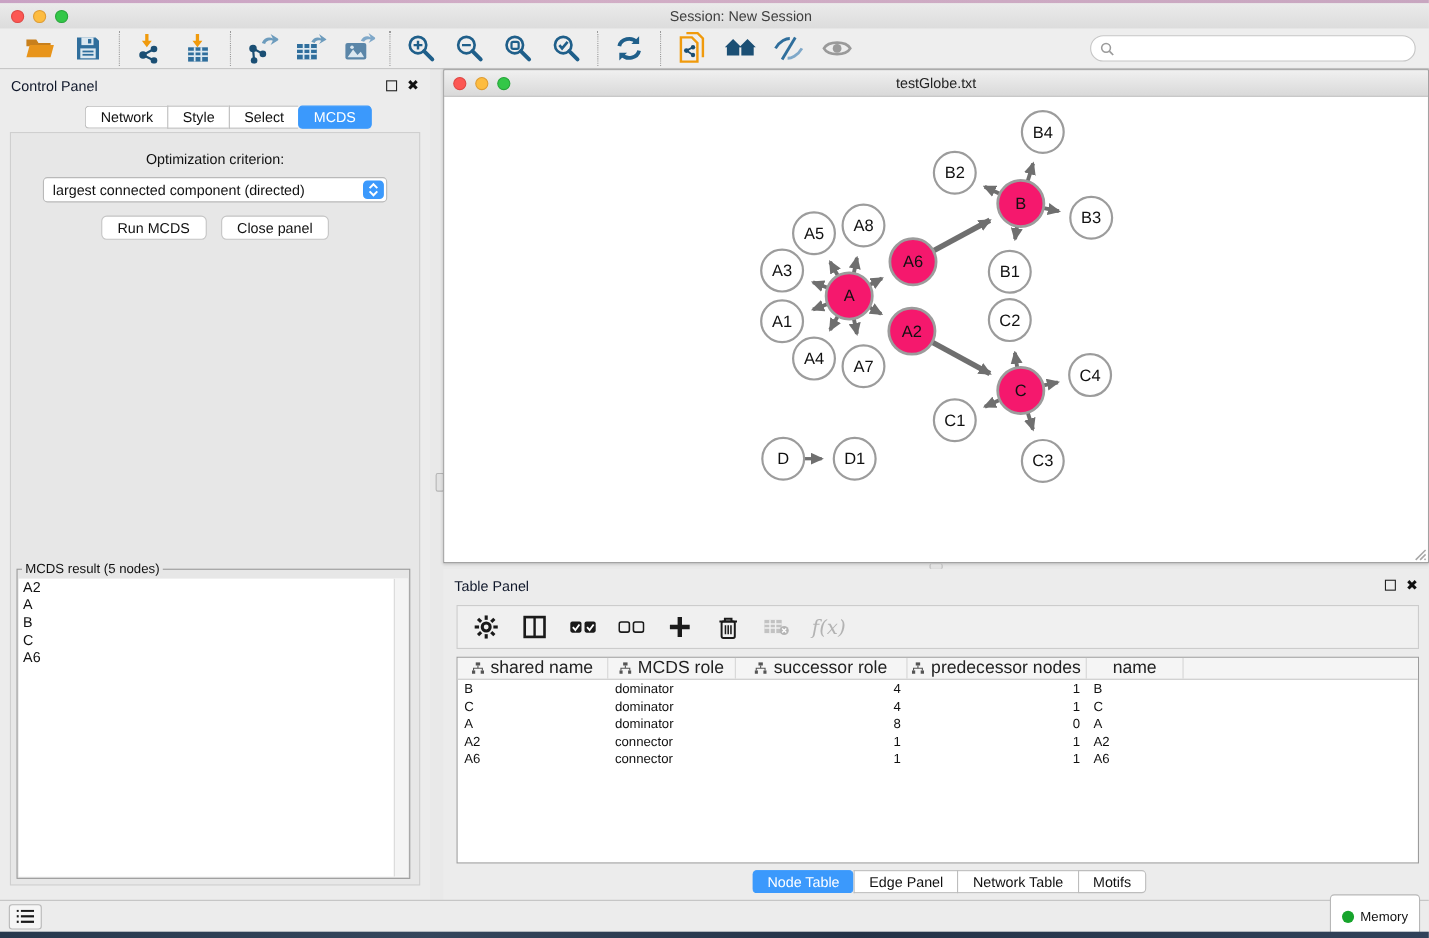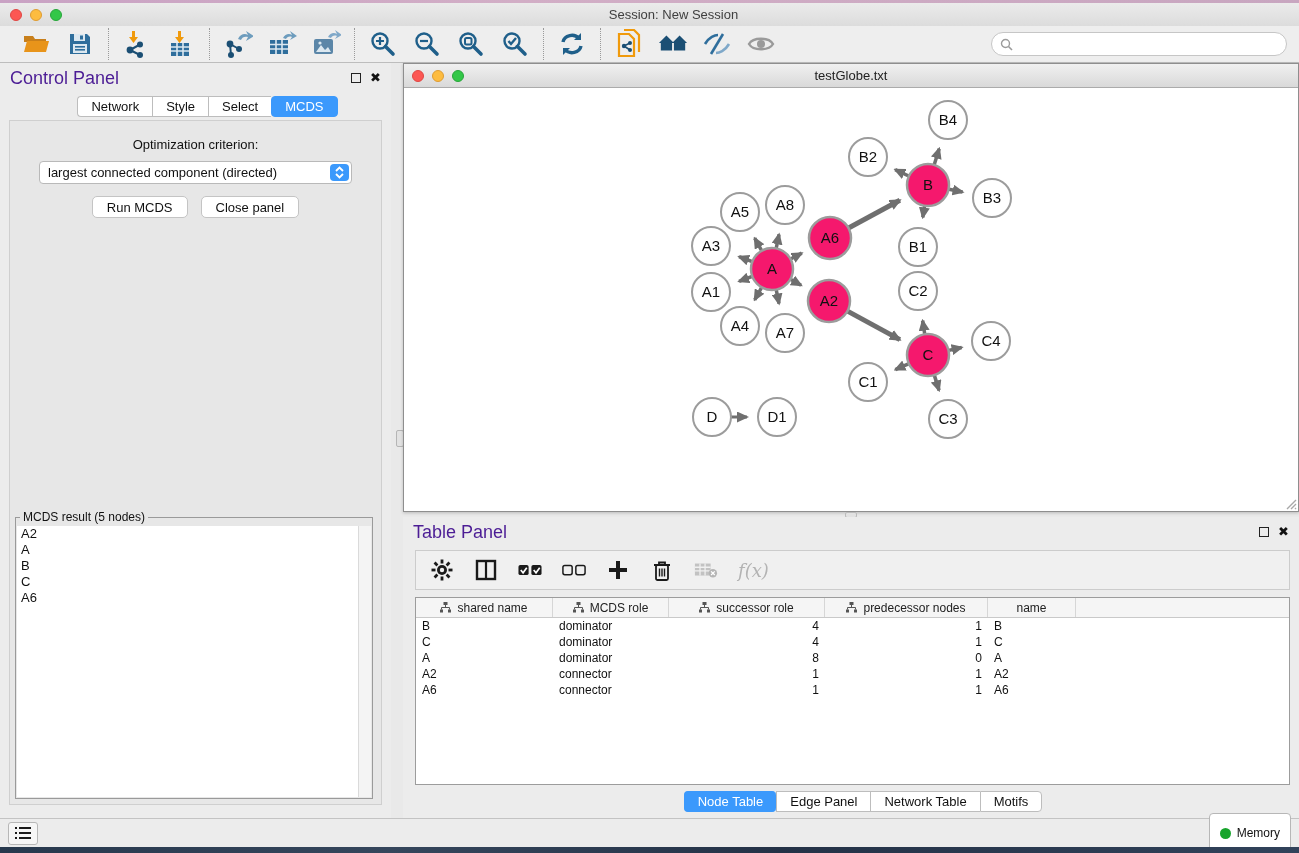--- a/index.html
+++ b/index.html
@@ -30,21 +30,21 @@
   .search-wrap { margin-left:auto; margin-right:4px; }
   .search-field { width:296px; height:24px; background:#fff; border:1px solid #c6c6c6;
     border-radius:12px; display:flex; align-items:center; padding:0 8px; }
   .search-field input { border:none; outline:none; flex:1; font-size:12px;
     font-family:"Liberation Sans",sans-serif; background:transparent; margin-left:5px; }
 
   
   .control-panel { position:absolute; left:0; top:63px; width:391px; height:755px;
     background:#ececec; }
   .panel-head { height:30px; display:flex; align-items:center; padding:0 10px; }
-  .panel-head .ptitle { font-size:18px; color:#4c1d95; }
+  .panel-head .ptitle { font-size:13px; color:#0f172a; }
   .panel-icons { margin-left:auto; display:flex; gap:9px; align-items:center; }
   .float-box { width:10px; height:10px; border:1.5px solid #222; display:inline-block; }
   .close-x { font-size:13px; font-weight:bold; color:#111; line-height:10px; }
 
   .seg-tabs { display:flex; justify-content:center; margin-top:3px;padding-left:24px; }
   .seg { border:1px solid #bdbdbd; border-right:none; background:#fff; color:#111;
     font-size:13px; padding:2px 13px; height:21px; display:flex; align-items:center; }
   .seg:first-child { border-radius:4px 0 0 4px; }
   .seg:last-child { border-right:1px solid #bdbdbd; border-radius:0 4px 4px 0; }
   .seg.sel { background:#3b99fc; border-color:#3b99fc; color:#fff; border-radius:4px; }
@@ -95,21 +95,21 @@
   .tp-toolbar { position:absolute; left:12px; right:9px; top:33px; height:40px;
     background:#f0f0f0; border:1px solid #cccccc; display:flex; align-items:center;
     gap:20px; padding:0 14px; }
   .tp-toolbar .tb-btn { width:24px; height:24px; }
   .fx-label { font-family:"DejaVu Serif",serif; font-style:italic; font-size:18px; color:#b3b3b3; }
 
   .data-table { position:absolute; left:12px; right:9px; top:80px; bottom:33px;
     background:#fff; border:1px solid #9c9c9c; overflow:hidden; }
   .thead { display:flex; height:20px; background:#f5f5f5; border-bottom:1px solid #c9c9c9; }
   .th { display:flex; align-items:center; justify-content:center; gap:6px;
-    font-size:12px; color:#222; border-right:1px solid #d6d6d6; }
+    font-size:16px; color:#222; border-right:1px solid #d6d6d6; }
   .trow { display:flex; height:16px; }
   .td { font-size:12px; color:#111; padding:0 6px; display:flex; align-items:center;
     overflow:hidden; white-space:nowrap; }
   .td.num { justify-content:flex-end; }
 
   .tp-tabs { position:absolute; left:0; right:0; bottom:6px; display:flex; justify-content:center; }
 
   
   .status-bar { position:absolute; left:0; top:818px; width:100%; height:29px;
     background:#ececec; border-top:1px solid #c3c3c3; display:flex; align-items:center;

